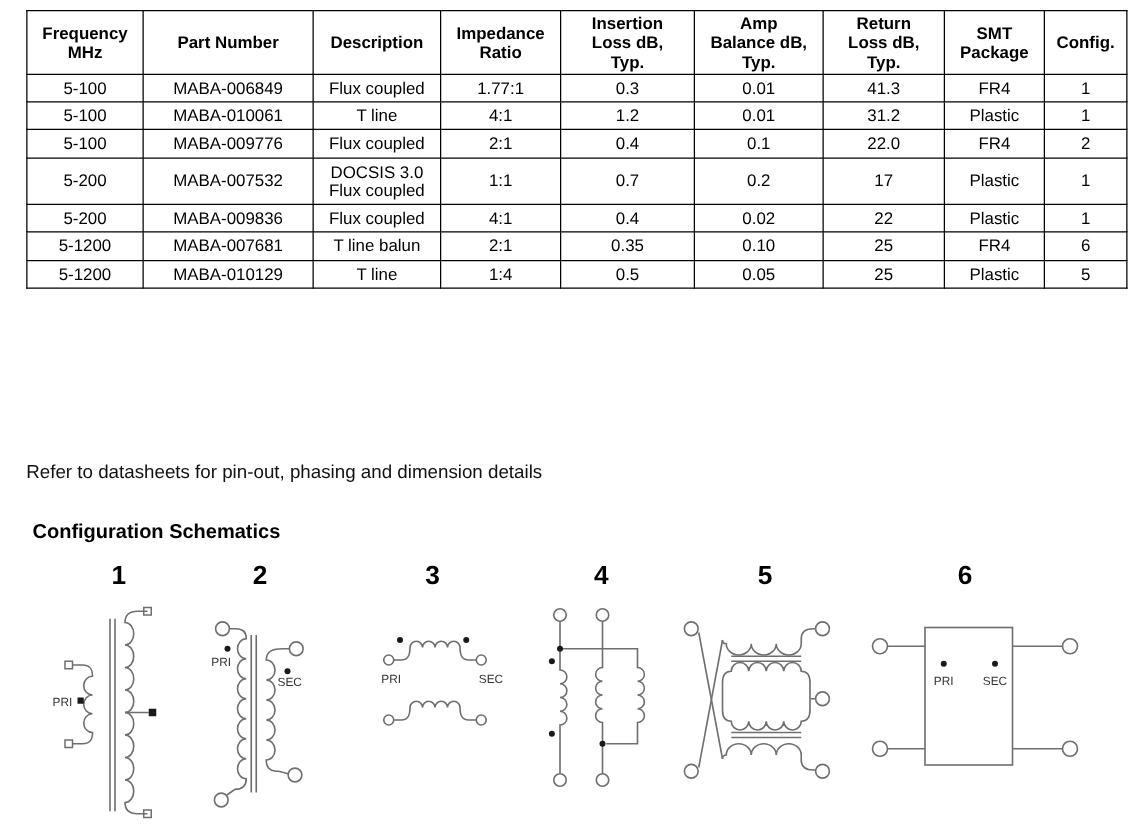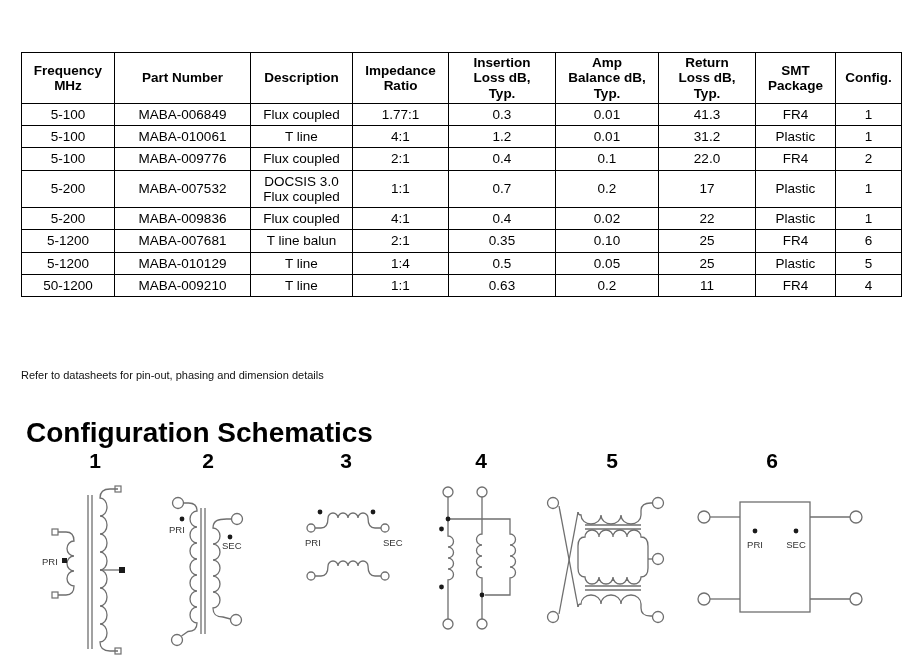--- a/index.html
+++ b/index.html
@@ -1,30 +1,30 @@
 <!DOCTYPE html>
 <html><head>
 <meta charset="utf-8">
 <style>
   html,body { margin:0; padding:0; background:#ffffff; }
   body { width:913px; height:668px; position:relative; overflow:hidden;
          font-family:"Liberation Sans", sans-serif; color:#000; }
 
   
-  .table-wrap { position:absolute; left:21px; top:8px;margin-top:44px; }
+  .table-wrap { position:absolute; left:21px; top:8px; }
   table.spec { border-collapse:collapse; table-layout:fixed; }
   table.spec th, table.spec td {
       border:1.6px solid #000; text-align:center; vertical-align:middle;
       white-space:pre-line; font-size:13.5px; line-height:1.13; padding:3px 2px;
   }
   table.spec th { font-weight:bold; height:44px; padding:2px 1px; }
 
   
-  .note { position:absolute; left:21px; top:369px; font-size:11px; color:#111; }
-  .schem-heading { position:absolute; left:26px; top:417px; font-size:28px; font-weight:bold; }
+  .note { position:absolute; left:21px; top:369px; font-size:15px; color:#111; }
+  .schem-heading { position:absolute; left:26px; top:417px; font-size:16px; font-weight:bold; }
 
   
   .schem-num { position:absolute; top:449px; transform:translateX(-50%);
                font-size:21px; font-weight:bold; }
   .schem { position:absolute; }
   .schem path, .schem line, .schem rect.box {
       fill:none; stroke:#6f6f6f; stroke-width:1.3; }
   .schem circle.term { fill:#fff; stroke:#6f6f6f; stroke-width:1.3; }
   .schem rect.term { fill:#fff; stroke:#6f6f6f; stroke-width:1.2; }
   .schem rect.mark, .schem circle.dot { fill:#1a1a1a; stroke:none; }
@@ -141,31 +141,20 @@
           <td>5-1200</td>
           <td>MABA-010129</td>
           <td>T line</td>
           <td>1:4</td>
           <td>0.5</td>
           <td>0.05</td>
           <td>25</td>
           <td>Plastic</td>
           <td>5</td>
         </tr>
-        <tr>
-          <td>50-1200</td>
-          <td>MABA-009210</td>
-          <td>T line</td>
-          <td>1:1</td>
-          <td>0.63</td>
-          <td>0.2</td>
-          <td>11</td>
-          <td>FR4</td>
-          <td>4</td>
-        </tr>
       </tbody>
   </table>
 </div>
 
 <div class="note">Refer to datasheets for pin-out, phasing and dimension details</div>
 <div class="schem-heading">Configuration Schematics</div>
 
 <div class="schem-num" style="left:95px">1</div>
 <div class="schem-num" style="left:208px">2</div>
 <div class="schem-num" style="left:346px">3</div>

